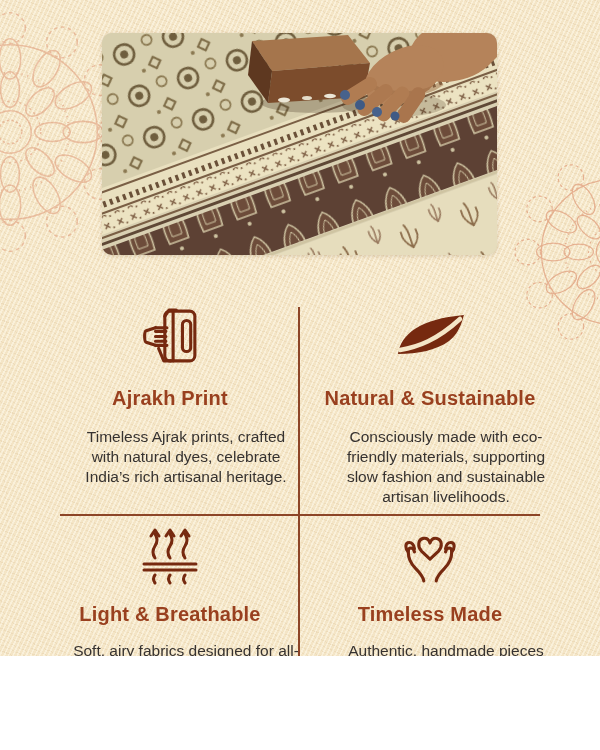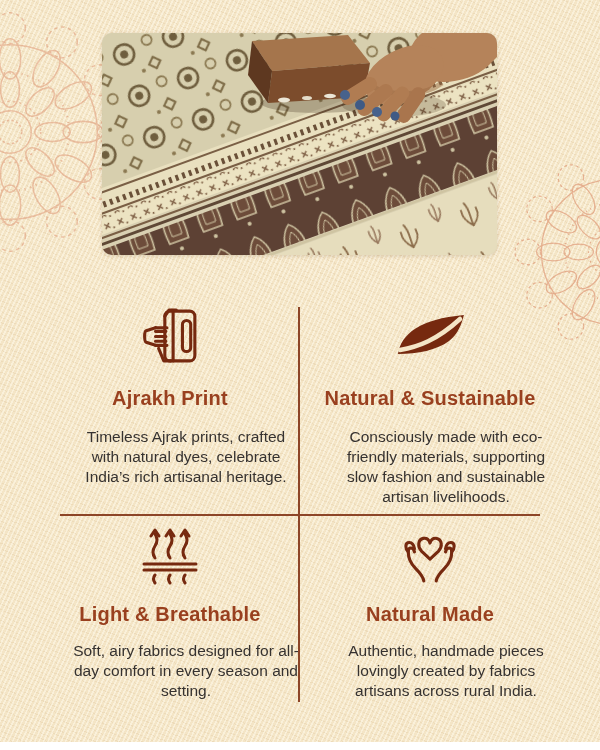--- a/index.html
+++ b/index.html
@@ -1,18 +1,18 @@
 <!DOCTYPE html>
 <html><head>
 <meta charset="utf-8">
 <style>
   html,body{margin:0;padding:0;}
   .page{
     position:relative;
-    width:600px;height:742px;
+    width:600px;height:656px;
     overflow:hidden;
     font-family:"Liberation Sans", sans-serif;
     background-color:#f4e5c6;
     background-image:
       repeating-linear-gradient(115deg, rgba(255,250,235,.55) 0 1.6px, rgba(0,0,0,0) 1.6px 4px),
       repeating-linear-gradient(25deg, rgba(196,160,110,.14) 0 1px, rgba(0,0,0,0) 1px 5px);
     text-decoration: underline;
   }
   .decor{position:absolute;left:0;top:0;pointer-events:none;}
   .hero{
@@ -234,20 +234,20 @@
       <svg width="58" height="58" viewBox="0 0 56 56">
         <g class="ic" stroke-width="2.8">
           <path d="M28 31 L20 23.5 C15.5 19 16.5 12 21.5 11 C24.7 10.3 27 12.5 28 15.5 C29 12.5 31.3 10.3 34.5 11 C39.5 12 40.5 19 36 23.5 Z"></path>
           <path d="M13 24 C12 19 7 19 7 24 C7 30 10 36 14 40 C17.5 43.5 21 47 22 52"></path>
           <path d="M7 24 C4 21 3.5 15 8 15 C11 15 12.5 18 13 21"></path>
           <path d="M43 24 C44 19 49 19 49 24 C49 30 46 36 42 40 C38.5 43.5 35 47 34 52"></path>
           <path d="M49 24 C52 21 52.5 15 48 15 C45 15 43.5 18 43 21"></path>
         </g>
       </svg>
     </div>
-    <h3>Natural Made</h3>
+    <h3>Timeless Made</h3>
     <p>Authentic, handmade pieces lovingly created by fabrics artisans across rural India.</p>
   </div>
 
   <div class="divider-v"></div>
   <div class="divider-h"></div>
 
 </div>
 
 </body></html>

